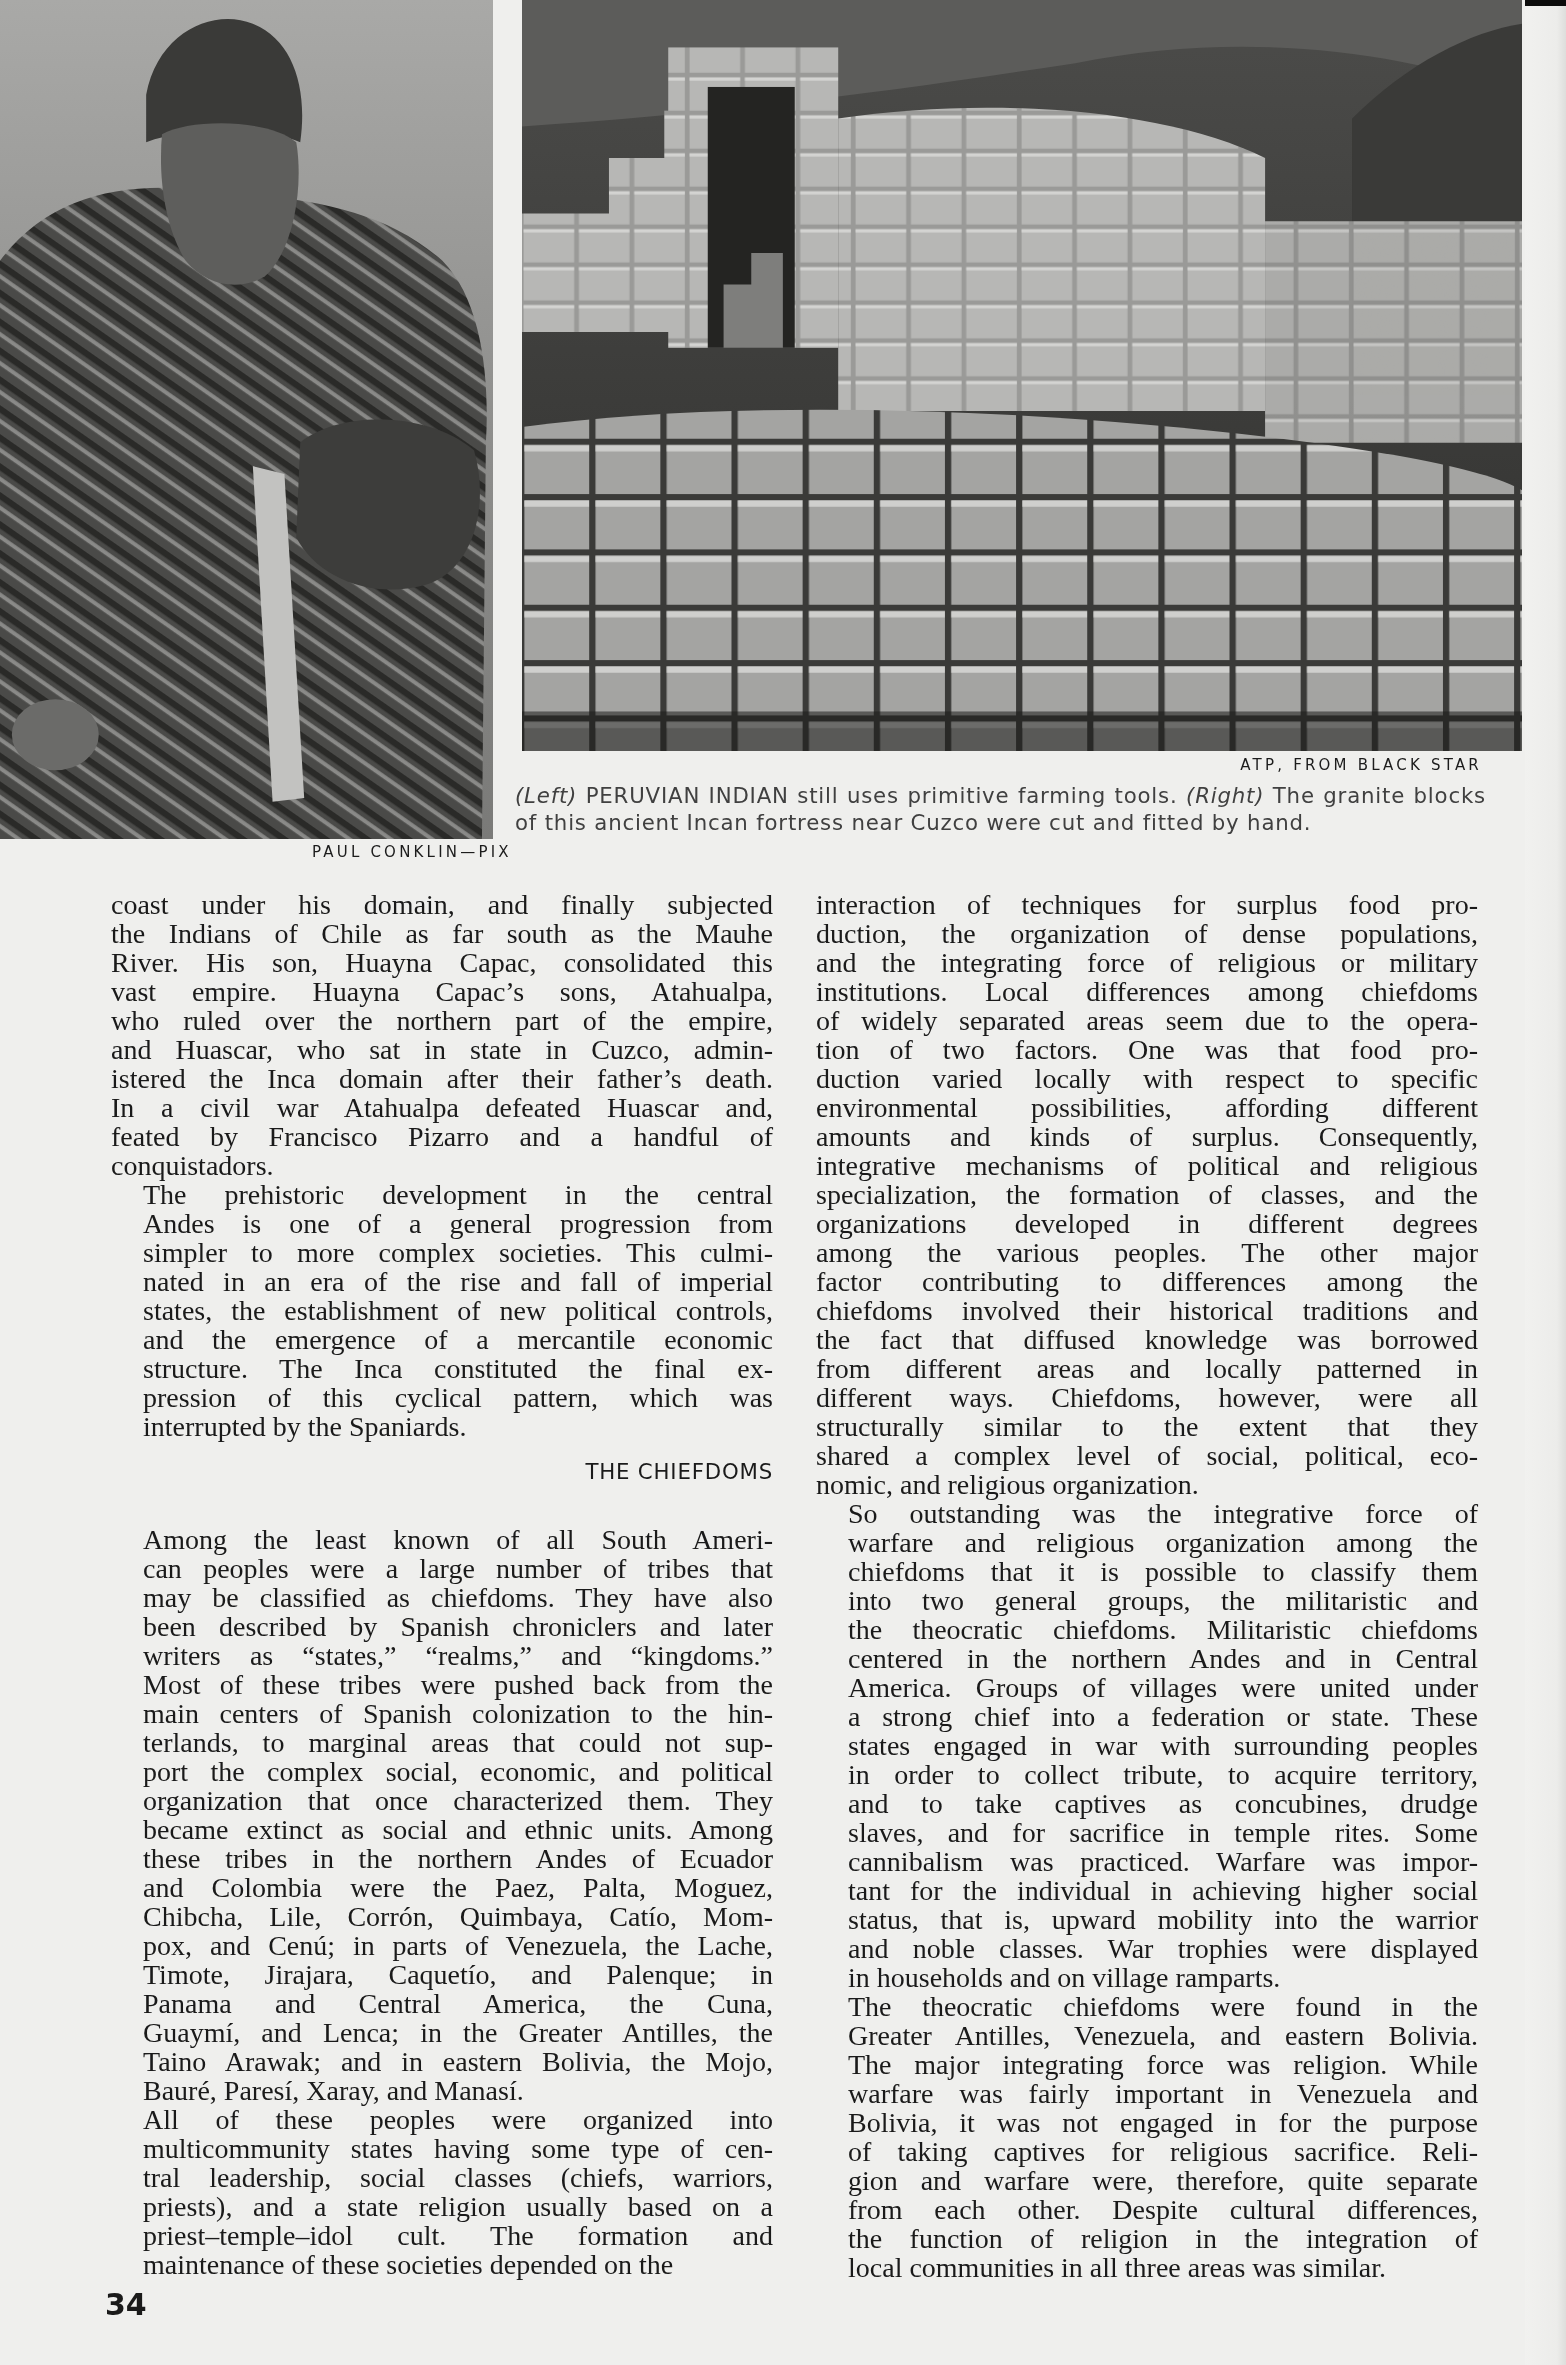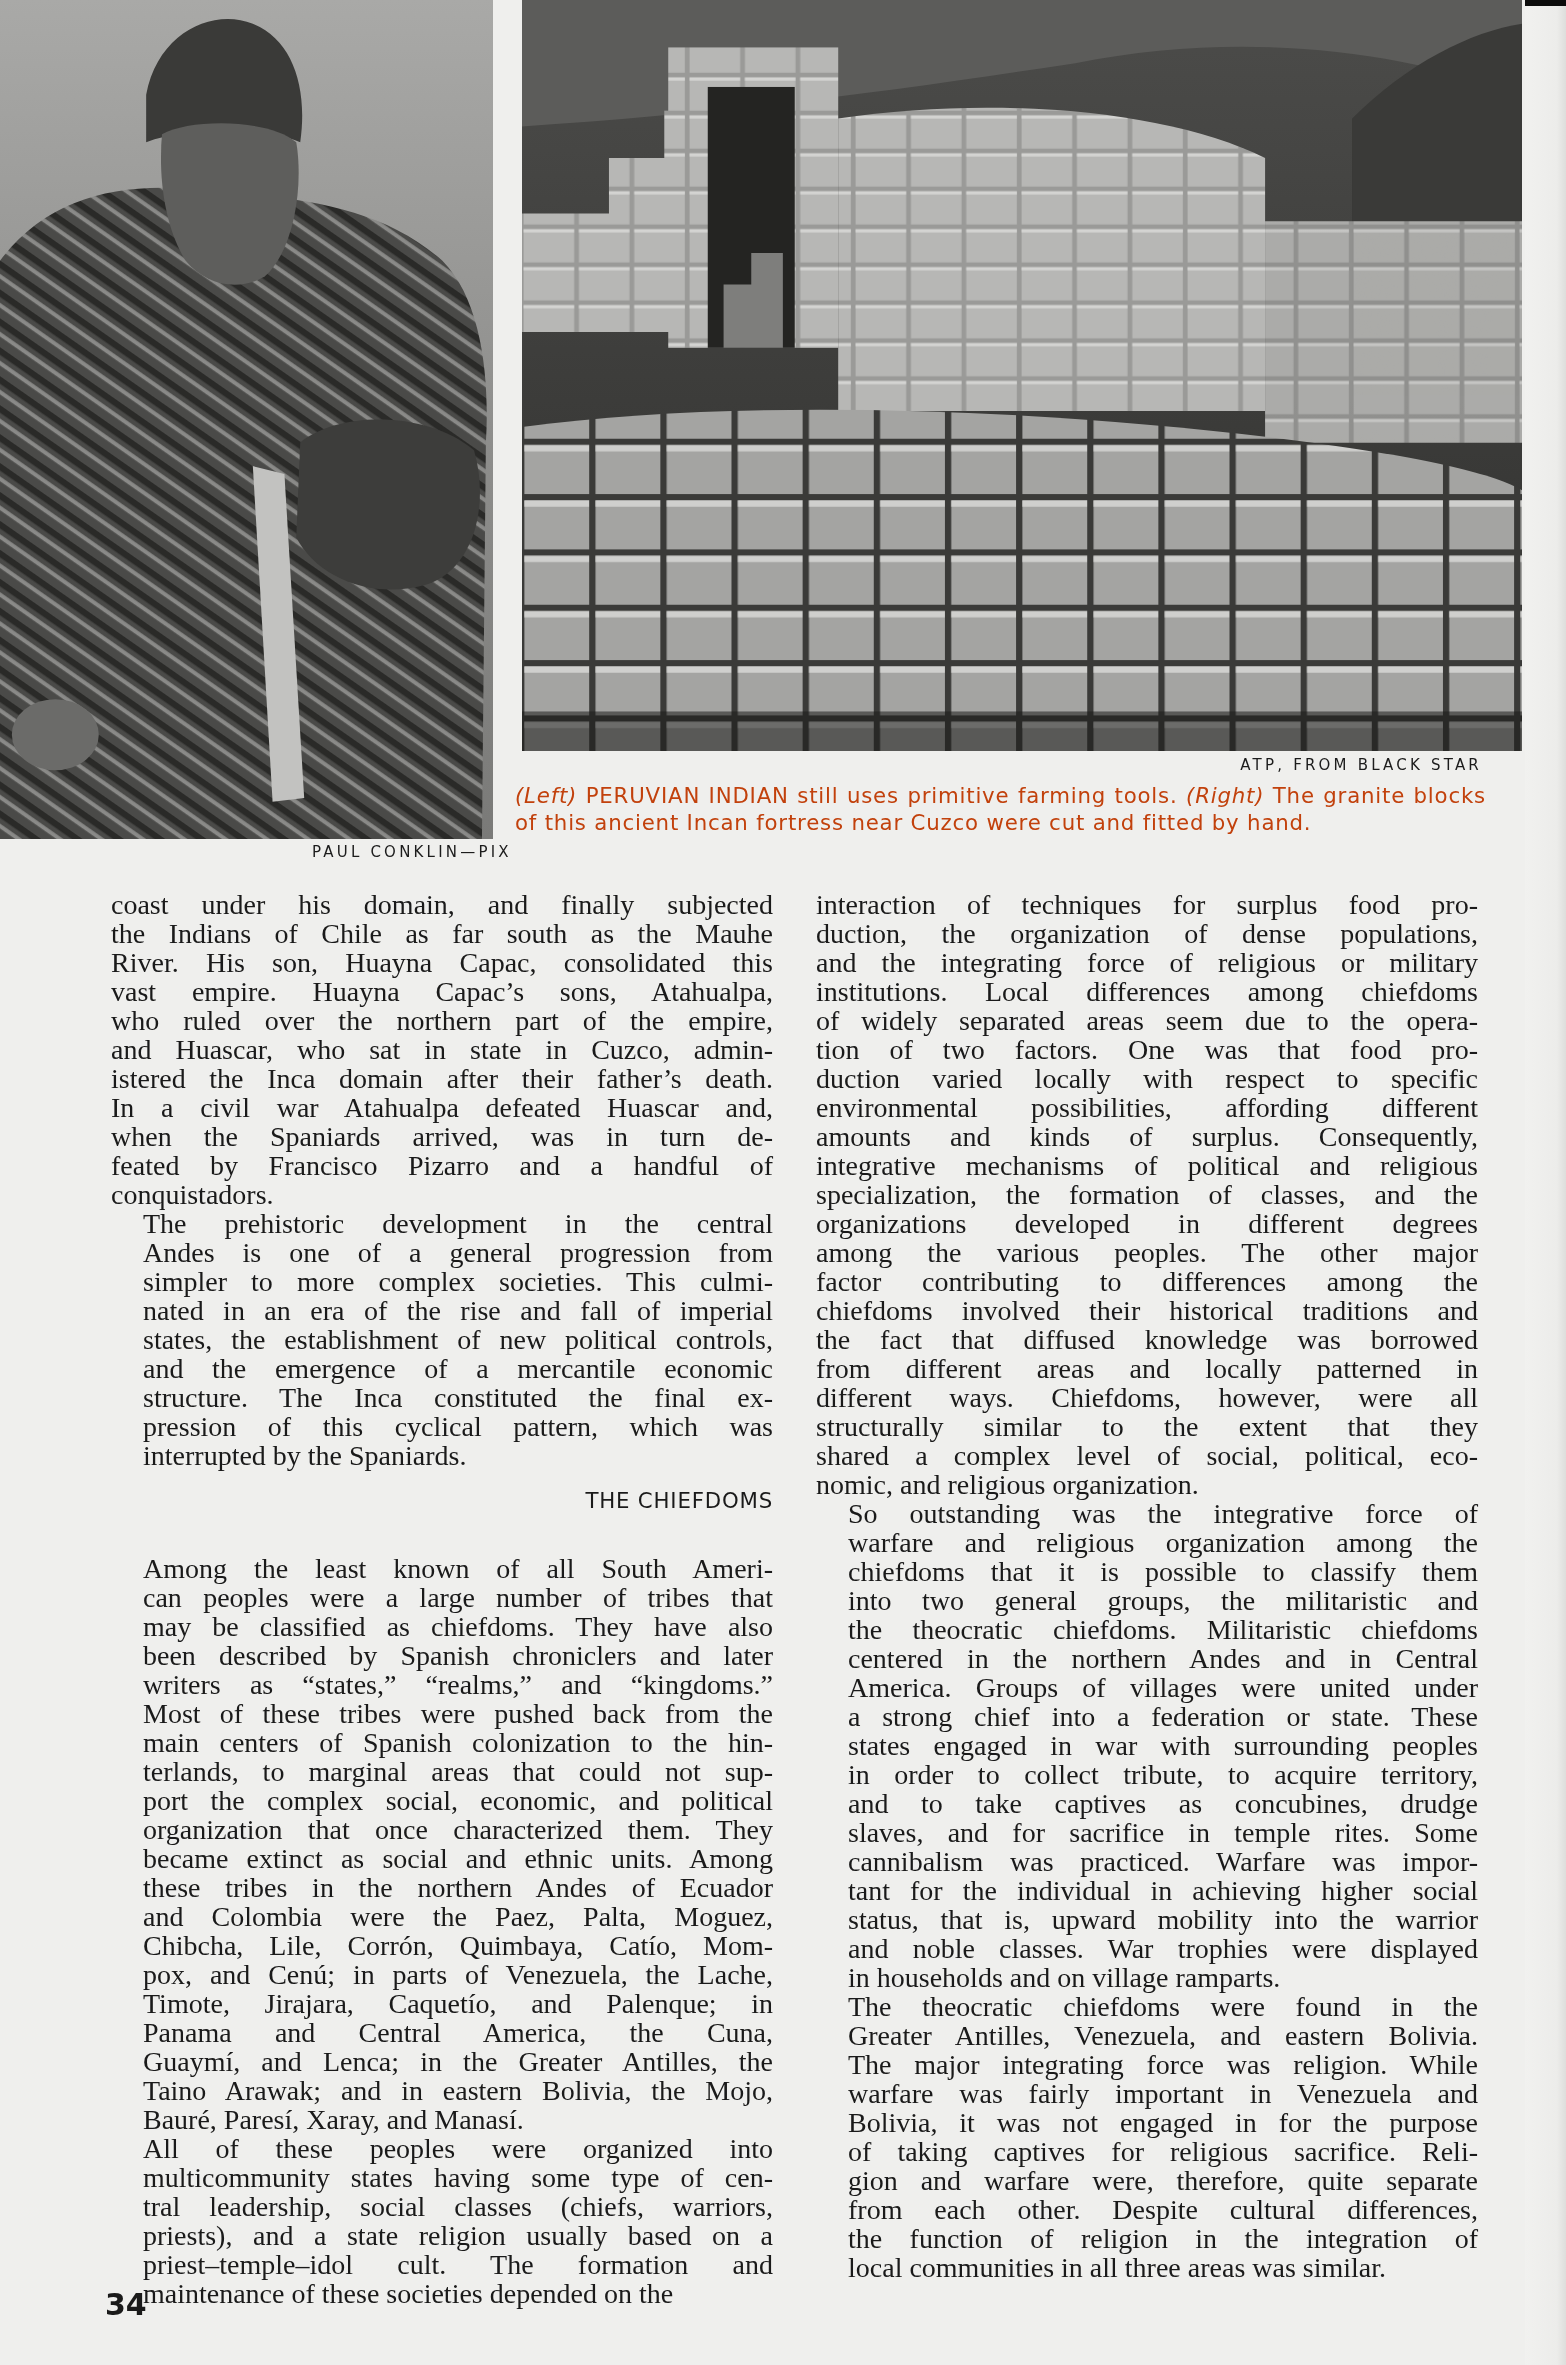--- a/index.html
+++ b/index.html
@@ -24,21 +24,21 @@
     .credit {
       position: absolute; font-family: "DejaVu Sans", sans-serif;
       font-size: 15px; letter-spacing: 3.2px; color: #1c1c1c;
     }
     #credit-left { left: 312px; top: 843px; }
     #credit-right { right: 85px; top: 756px; }
 
     .caption {
       position: absolute; left: 515px; top: 782px; width: 971px;
       font-family: "DejaVu Sans", sans-serif; font-size: 21.3px; line-height: 27px;
-      text-align: justify; color: #c2410c; letter-spacing: 0.8px;
+      text-align: justify; color: #404040; letter-spacing: 0.8px;
     }
     .caption i { font-style: italic; }
 
     .col {
       position: absolute; top: 890px; width: 662px;
       font-size: 28px; line-height: 29px;
       text-align: justify; hyphens: none;
     }
     #col-left { left: 111px; }
     #col-right { left: 816px; }
@@ -148,21 +148,20 @@
   <div>
       <p>
         <span class="ln">coast under his domain, and finally subjected</span>
         <span class="ln">the Indians of Chile as far south as the Mauhe</span>
         <span class="ln">River. His son, Huayna Capac, consolidated this</span>
         <span class="ln">vast empire. Huayna Capac’s sons, Atahualpa,</span>
         <span class="ln">who ruled over the northern part of the empire,</span>
         <span class="ln">and Huascar, who sat in state in Cuzco, admin-</span>
         <span class="ln">istered the Inca domain after their father’s death.</span>
         <span class="ln">In a civil war Atahualpa defeated Huascar and,</span>
-        <span class="ln">when the Spaniards arrived, was in turn de-</span>
         <span class="ln">feated by Francisco Pizarro and a handful of</span>
         <span class="ln last">conquistadors.</span>
       </p>
       <p class="indent">
         <span class="ln" style="text-indent: 32px;">The prehistoric development in the central</span>
         <span class="ln">Andes is one of a general progression from</span>
         <span class="ln">simpler to more complex societies. This culmi-</span>
         <span class="ln">nated in an era of the rise and fall of imperial</span>
         <span class="ln">states, the establishment of new political controls,</span>
         <span class="ln">and the emergence of a mercantile economic</span>

